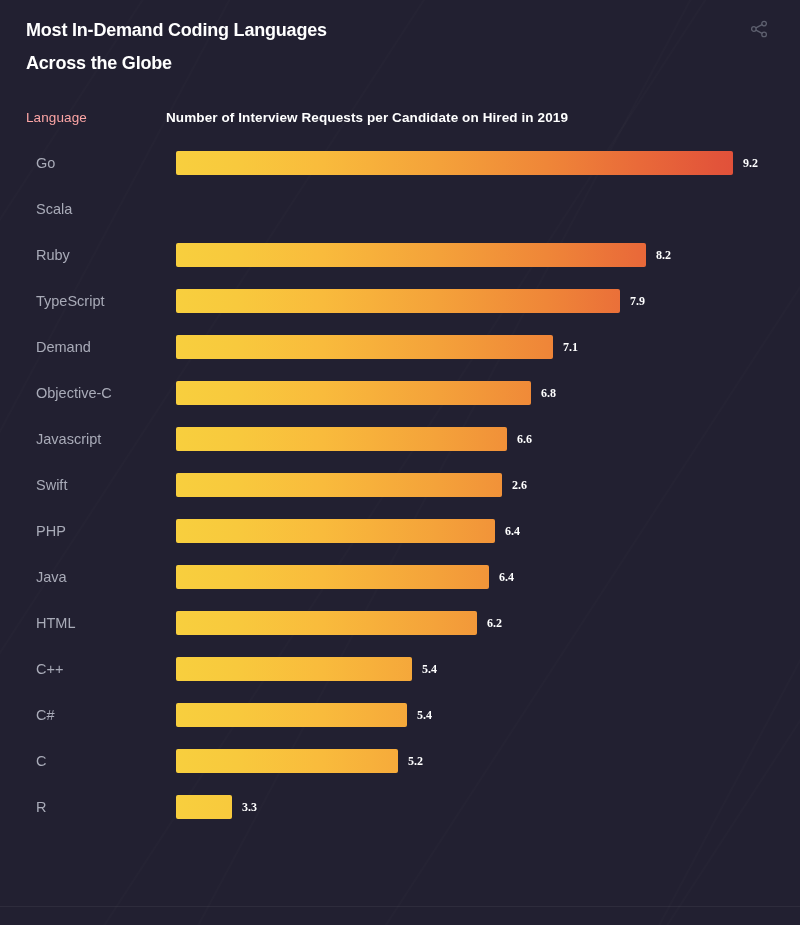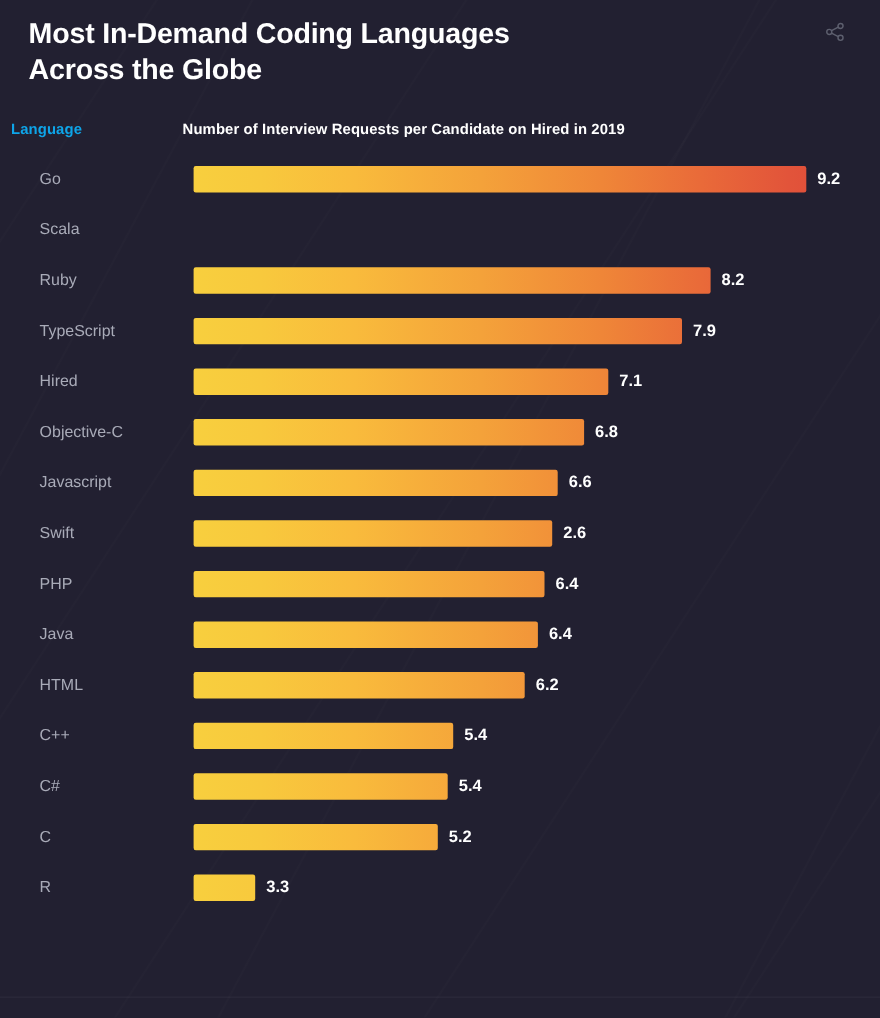--- a/index.html
+++ b/index.html
@@ -53,21 +53,21 @@
   }
 
   
   .header {
     position: absolute;
     left: 26px;
     top: 14px;
     right: 26px;
   }
   .title {
-    font-size: 26px;
+    font-size: 18px;
     font-weight: bold;
     line-height: 33px;
     letter-spacing: -0.2px;
     color: #ffffff;
     margin: 0;
     white-space: pre-line;
     max-width: 640px;
   }
 
   .share-btn {
@@ -86,25 +86,25 @@
   
   .col-headers {
     position: absolute;
     left: 0;
     top: 110px;
     width: 800px;
     height: 20px;
   }
   .col-head-lang {
     position: absolute;
-    left: 10px;
+    left: 26px;
     top: 0;
     font-size: 13.5px;
-    font-weight: bold;
-    color: #0ea5e9;
+    font-weight: normal;
+    color: #fca5a5;
     letter-spacing: 0.1px;
   }
   .col-head-metric {
     position: absolute;
     left: 166px;
     top: 0;
     font-size: 13.5px;
     font-weight: bold;
     color: #ffffff;
     letter-spacing: 0.1px;
@@ -160,24 +160,25 @@
     );
     background-repeat: no-repeat;
     background-size: 608px 24px;
     background-position: left top;
   }
   .bar-value {
     position: absolute;
     top: 0;
     height: 24px;
     line-height: 24px;
-    font-size: 15px;
+    font-size: 12px;
     font-weight: bold;
     color: #ffffff;
     white-space: nowrap;
+    font-family: Liberation Serif, serif;
   }
 
   
   .footer-rule {
     position: absolute;
     left: 0;
     right: 0;
     top: 906px;
     height: 1px;
     background: rgba(255,255,255,0.055);
@@ -231,21 +232,21 @@
         </div>
       </div>
       <div class="row">
         <div class="row-label">TypeScript</div>
         <div class="bar-track">
           <div class="bar" style="width: 444px;"></div>
           <div class="bar-value" style="left: 454px;">7.9</div>
         </div>
       </div>
       <div class="row">
-        <div class="row-label">Hired</div>
+        <div class="row-label">Demand</div>
         <div class="bar-track">
           <div class="bar" style="width: 377px;"></div>
           <div class="bar-value" style="left: 387px;">7.1</div>
         </div>
       </div>
       <div class="row">
         <div class="row-label">Objective-C</div>
         <div class="bar-track">
           <div class="bar" style="width: 355px;"></div>
           <div class="bar-value" style="left: 365px; text-align: center;">6.8</div>

